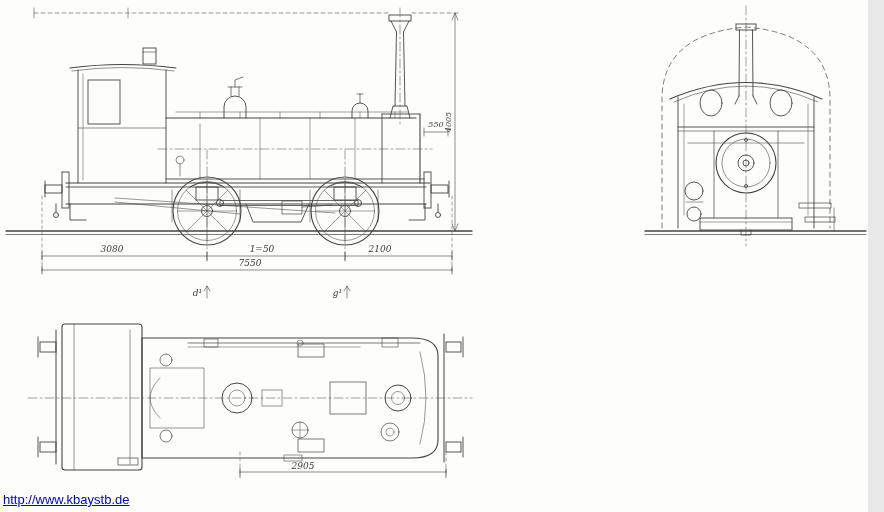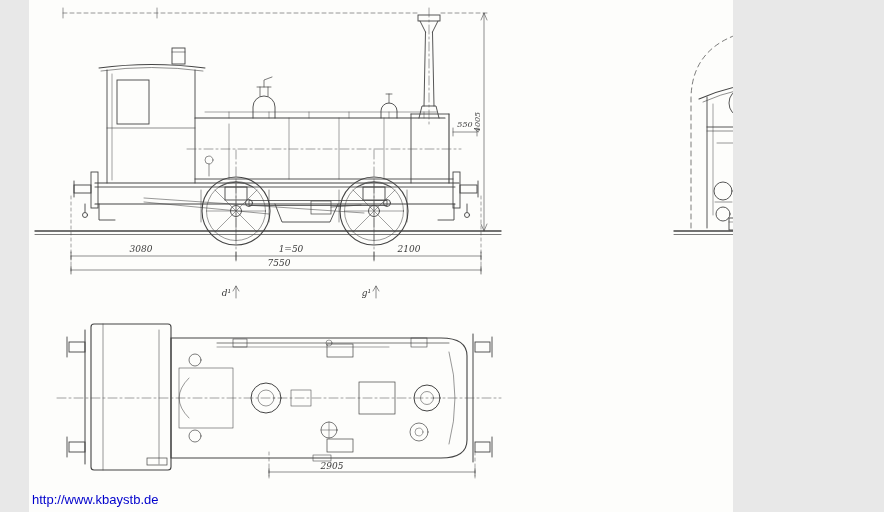--- a/index.html
+++ b/index.html
@@ -1,22 +1,22 @@
 <!DOCTYPE html>
 <html><head>
 <meta charset="utf-8">
 <style>
   html,body{margin:0;padding:0;background:#e8e8e8;}
-  .screen{position:relative;width:704px;height:512px;background:#fdfdfb;overflow:hidden;
-          font-family:"Liberation Sans",sans-serif;margin-left:29px;}
+  .screen{position:relative;width:868px;height:512px;background:#fdfdfb;overflow:hidden;
+          font-family:"Liberation Sans",sans-serif;}
   svg{position:absolute;left:0;top:0;}
   svg text{font:italic 9px "DejaVu Serif",serif;fill:#3a3a3a;stroke:none;}
   svg text.small{font-size:8px;}
   .src-link{position:absolute;left:3px;top:492px;font:13px "Liberation Sans",sans-serif;
-            color:#0000cc;cursor:pointer;}
+            color:#0000cc;text-decoration:underline;cursor:pointer;}
 </style>
 </head>
 <body>
 
 <div class="screen">
 <svg width="884" height="512" viewBox="0 0 884 512">
 
   <g stroke="#444" fill="none" stroke-width="0.9" stroke-linecap="round">
 
     <g>

